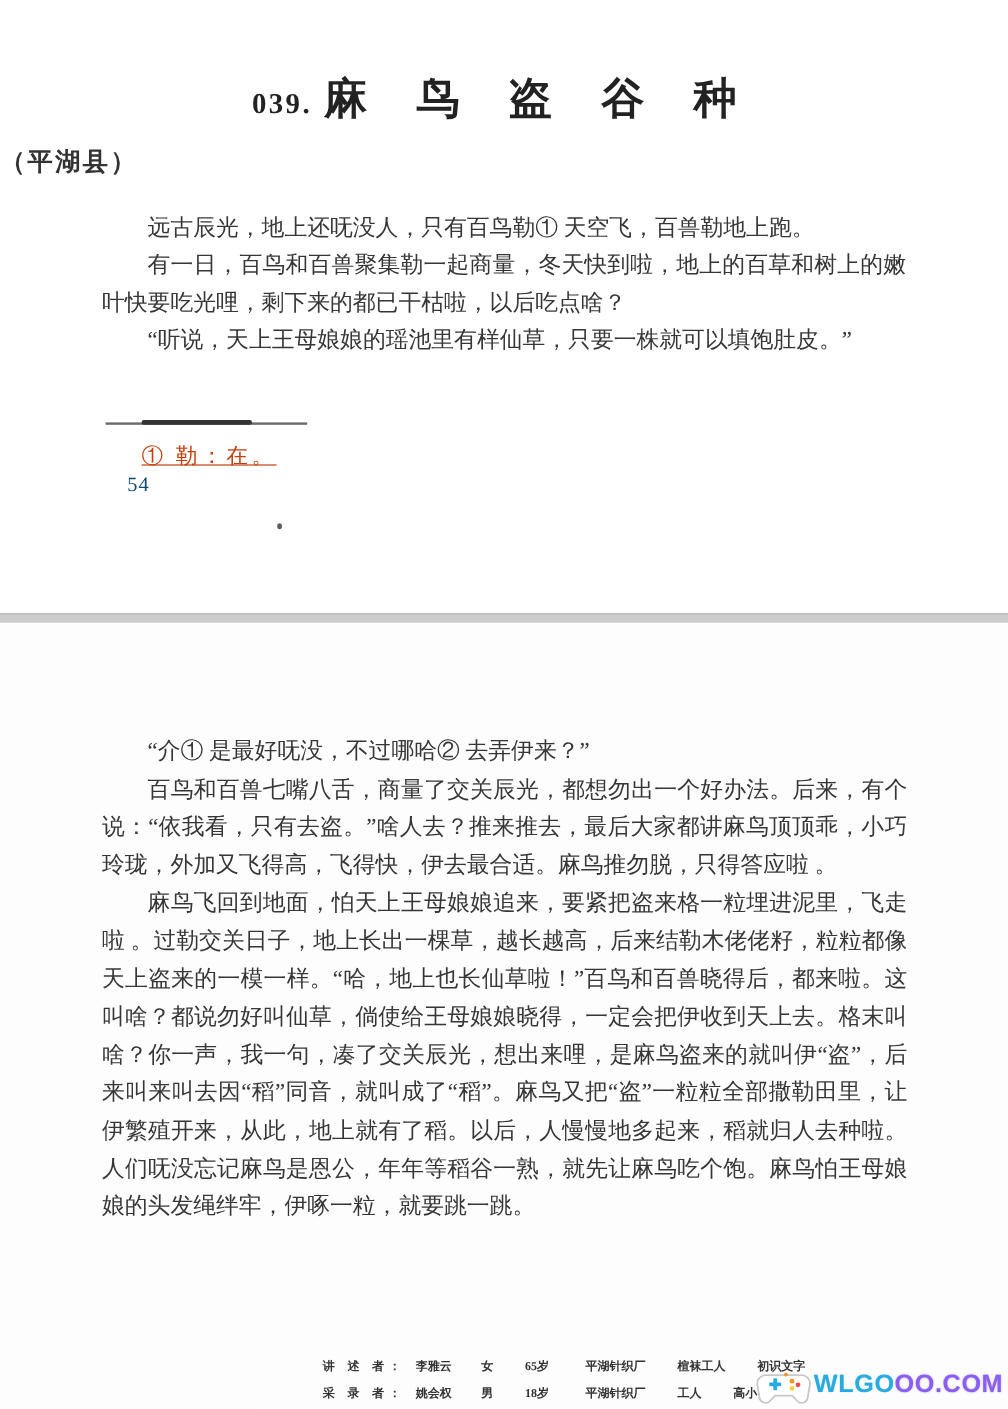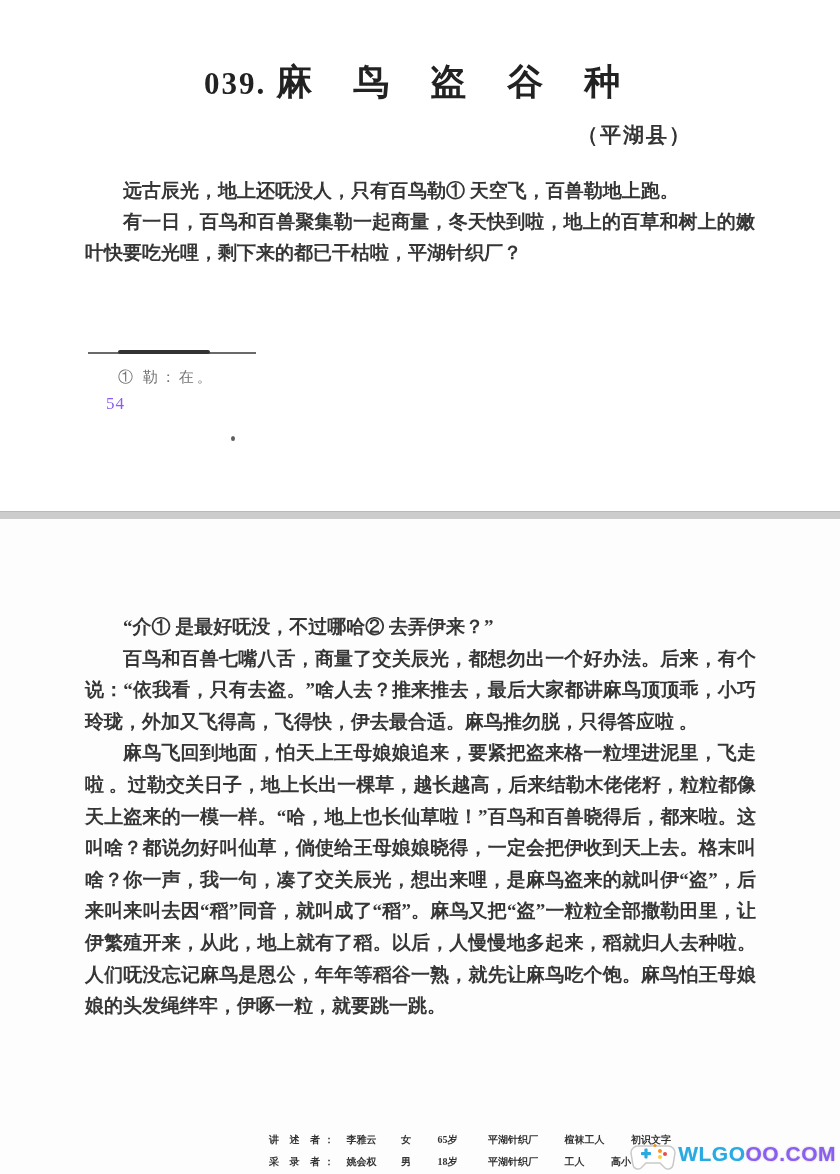--- a/index.html
+++ b/index.html
@@ -13,54 +13,53 @@
   }
   
   .page1{position:relative;width:100%;height:512px;background:#fff;}
   .title-row{
     padding-top:58px;
     text-align:center;
     font-weight:bold;
     color:#222;
     white-space:nowrap;
   }
-  .title-number{font-size:31px;letter-spacing:2px;margin-right:10px;}
+  .title-number{font-size:24px;letter-spacing:2px;margin-right:10px;}
   .title-text{font-size:36px;letter-spacing:16px;}
   .county-row{
     margin-top:14px;
-    text-align:right;
     padding-right:148px;
     font-size:21px;
     font-weight:bold;
     color:#333;
     letter-spacing:2px;
   }
   .p1-body{
     margin:26px 85px 0 85px;
     font-size:19px;
     line-height:31px;
     text-align:justify;
     color:#363636;
   }
-  .p1-body p, .p2-body p{margin:0;text-indent:2em;font-weight:bold;}
+  .p1-body p, .p2-body p{margin:0;text-indent:2em;}
   .footnote-rule{
     position:absolute;left:88px;top:352px;
     width:168px;height:2px;background:#6a6a6a;
   }
   .footnote-rule-bold{
     position:absolute;left:118px;top:350px;
     width:92px;height:4px;background:#333;border-radius:2px;
   }
   .footnote-line{
     position:absolute;left:118px;top:368px;
-    font-size:15px;color:#737373;letter-spacing:3px;
+    font-size:18px;color:#c2410c;letter-spacing:3px;text-decoration:underline;
   }
   .page-number{
     position:absolute;left:106px;top:394px;
-    font-size:17px;color:#8b5cf6;letter-spacing:1px;
+    font-size:17px;color:#0c4a6e;letter-spacing:1px;
   }
   .ink-dot{
     position:absolute;left:231px;top:436px;
     width:4px;height:5px;background:#5d5d5d;border-radius:50%;
   }
   
   .page-divider{
     position:absolute;left:0;top:511px;
     width:100%;height:7px;
     background:#cccccc;
@@ -110,21 +109,22 @@
 <div class="scan">
 
   <div class="page1">
     <div class="title-row">
       <span class="title-number">039.</span><span class="title-text">麻 鸟 盗 谷 种</span>
     </div>
     <div class="county-row">（平湖县）</div>
 
     <div class="p1-body">
       <p>远古辰光，地上还呒没人，只有百鸟勒① 天空飞，百兽勒地上跑。</p>
-      <p>有一日，百鸟和百兽聚集勒一起商量，冬天快到啦，地上的百草和树上的嫩叶快要吃光哩，剩下来的都已干枯啦，平湖针织厂？</p>
+      <p>有一日，百鸟和百兽聚集勒一起商量，冬天快到啦，地上的百草和树上的嫩叶快要吃光哩，剩下来的都已干枯啦，以后吃点啥？</p>
+      <p>“听说，天上王母娘娘的瑶池里有样仙草，只要一株就可以填饱肚皮。”</p>
     </div>
 
     <div class="footnote-rule"></div>
     <div class="footnote-rule-bold"></div>
     <div class="footnote-line">① 勒：在。</div>
     <div class="page-number">54</div>
     <div class="ink-dot"></div>
   </div>
 
   <div class="page-divider"></div>

